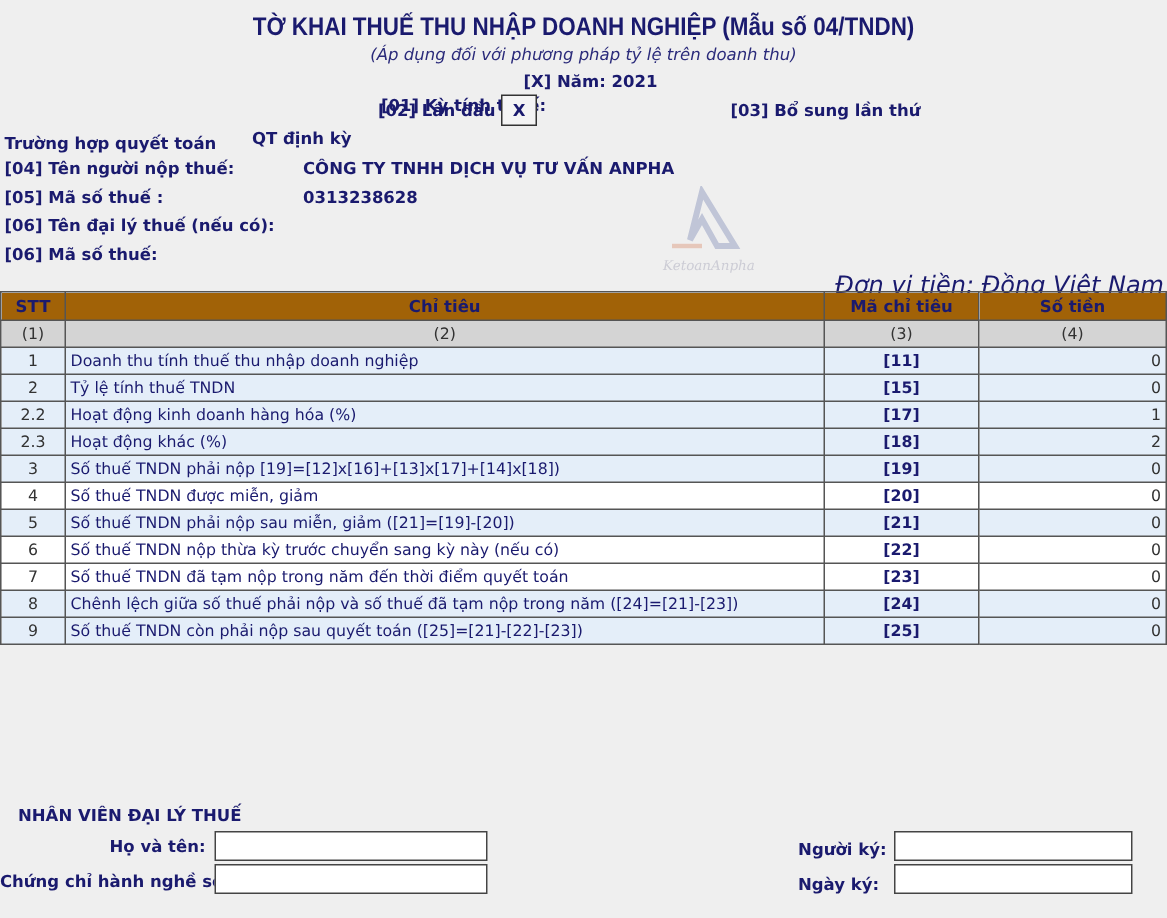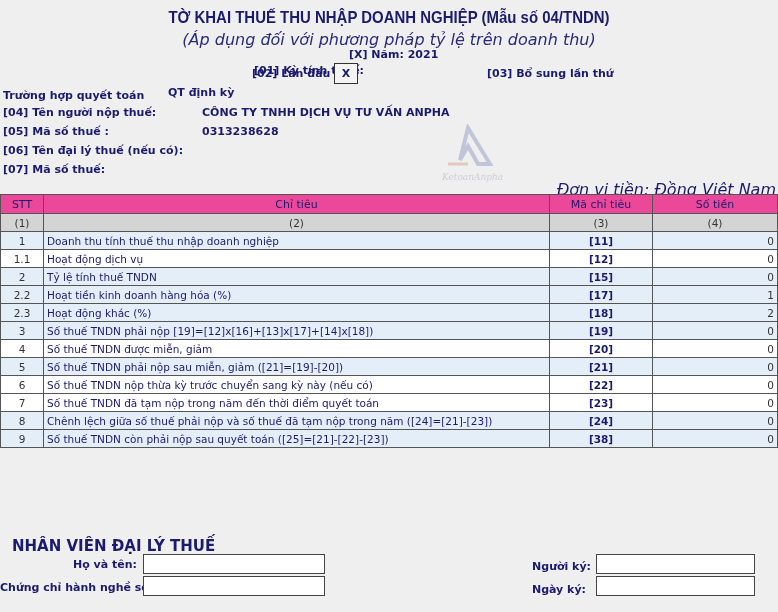--- a/index.html
+++ b/index.html
@@ -12,53 +12,53 @@
   }
   .abs { position: absolute; white-space: nowrap; }
   .title {
     left: 0; width: 778px; top: 8px; text-align: center;
     font-family: "Liberation Sans", sans-serif;
     font-weight: bold; font-size: 17px; color: #1a1a6e;
     transform: scaleX(0.88); transform-origin: 389px 0;
   }
   .subtitle {
     left: 0; width: 778px; top: 30px; text-align: center;
-    font-style: italic; font-size: 16px; color: #2a2a7a;
+    font-style: italic; font-size: 11px; color: #2a2a7a;
   }
   .lbl-bold { font-weight: bold; font-size: 11px; color: #1a1a6e; }
   .xbox {
     position: absolute; left: 334px; top: 63px; width: 22px; height: 19px;
     border: 1px solid #333; background: #f4f4f4;
     font-weight: bold; font-size: 11px; text-align: center; line-height: 19px; color: #1a1a6e;
   }
   .watermark { position: absolute; left: 438px; top: 124px; width: 70px; height: 60px; opacity: 0.55; }
   .unit {
     right: 2px; top: 180px; font-style: italic; font-size: 16px; color: #1a1a6e;
   }
   table.grid {
     position: absolute; left: 0; top: 194px; width: 777px;
     border-collapse: collapse; table-layout: fixed;
     font-size: 10.5px;
   }
   table.grid td, table.grid th {
     border: 1px solid #555; height: 17px; padding: 0 3px; overflow: hidden; white-space: nowrap;
   }
-  table.grid th { background: #ec4899; color: #1a1a6e; font-weight: normal; font-size: 11px; height: 18px; }
+  table.grid th { background: #a16207; color: #1a1a6e; font-weight: bold; font-size: 11px; height: 18px; }
   table.grid tr.colnum td { background: #d4d4d4; text-align: center; color: #333; height: 17px; }
   td.stt { text-align: center; color: #333; }
   td.desc { color: #1a1a6e; }
   td.code { text-align: center; font-weight: bold; color: #1a1a6e; }
   td.amount { text-align: right; color: #333; }
   tr.tint td { background: #e4eef9; }
   tr.plain td { background: #ffffff; }
   .dd {
     float: right; width: 14px; height: 14px; margin-right: -2px; margin-top: 1px;
     background: #e8e8e8; border-left: 1px solid #bbb; text-align: center; line-height: 14px; font-size: 8px; color: #000;
   }
-  .section-title { left: 12px; top: 537px; font-weight: bold; font-size: 15px; color: #1a1a6e; }
+  .section-title { left: 12px; top: 537px; font-weight: bold; font-size: 11px; color: #1a1a6e; }
   .field-label { font-weight: bold; font-size: 11px; color: #1a1a6e; text-align: right; }
   .field-box {
     position: absolute; background: #fff; border: 1px solid #444; height: 18px;
   }
 </style>
 </head>
 <body>
 
 <div class="abs title">TỜ KHAI THUẾ THU NHẬP DOANH NGHIỆP (Mẫu số 04/TNDN)</div>
 <div class="abs subtitle">(Áp dụng đối với phương pháp tỷ lệ trên doanh thu)</div>
@@ -73,21 +73,21 @@
 <div class="abs lbl-bold" style="left:3px; top:89px;">Trường hợp quyết toán</div>
 <div class="abs lbl-bold" style="left:168px; top:86px;">QT định kỳ</div>
 
 <div class="abs lbl-bold" style="left:3px; top:106px;">[04] Tên người nộp thuế:</div>
 <div class="abs lbl-bold" style="left:202px; top:106px;">CÔNG TY TNHH DỊCH VỤ TƯ VẤN ANPHA</div>
 
 <div class="abs lbl-bold" style="left:3px; top:125px;">[05] Mã số thuế :</div>
 <div class="abs lbl-bold" style="left:202px; top:125px;">0313238628</div>
 
 <div class="abs lbl-bold" style="left:3px; top:144px;">[06] Tên đại lý thuế (nếu có):</div>
-<div class="abs lbl-bold" style="left:3px; top:163px;">[07] Mã số thuế:</div>
+<div class="abs lbl-bold" style="left:3px; top:163px;">[06] Mã số thuế:</div>
 
 <div class="watermark">
   <svg width="70" height="60" viewBox="0 0 70 60">
     <polygon points="30,4 52,40 40,40 30,22 22,36" fill="none" stroke="#9aa3c4" stroke-width="4"></polygon>
     <line x1="10" y1="40" x2="30" y2="40" stroke="#e0a890" stroke-width="3"></line>
     <text x="4" y="56" font-size="9" font-style="italic" fill="#b0b0c0" font-family="DejaVu Serif, serif">KetoanAnpha</text>
   </svg>
 </div>
 
 <div class="abs unit">Đơn vị tiền: Đồng Việt Nam</div>
@@ -113,35 +113,29 @@
       <td>(4)</td>
     </tr>
   </thead>
   <tbody>
     <tr class="tint">
       <td class="stt">1</td>
       <td class="desc">Doanh thu tính thuế thu nhập doanh nghiệp</td>
       <td class="code">[11]</td>
       <td class="amount">0</td>
     </tr>
-    <tr class="plain">
-      <td class="stt">1.1</td>
-      <td class="desc">Hoạt động dịch vụ</td>
-      <td class="code">[12]</td>
-      <td class="amount">0</td>
-    </tr>
     <tr class="tint">
       <td class="stt">2</td>
       <td class="desc">Tỷ lệ tính thuế TNDN</td>
       <td class="code">[15]</td>
       <td class="amount">0</td>
     </tr>
     <tr class="tint">
       <td class="stt">2.2</td>
-      <td class="desc">Hoạt tiền kinh doanh hàng hóa (%)</td>
+      <td class="desc">Hoạt động kinh doanh hàng hóa (%)</td>
       <td class="code">[17]</td>
       <td class="amount">1</td>
     </tr>
     <tr class="tint">
       <td class="stt">2.3</td>
       <td class="desc">Hoạt động khác (%)</td>
       <td class="code">[18]</td>
       <td class="amount">2</td>
     </tr>
     <tr class="tint">
@@ -176,21 +170,21 @@
     </tr>
     <tr class="tint">
       <td class="stt">8</td>
       <td class="desc">Chênh lệch giữa số thuế phải nộp và số thuế đã tạm nộp trong năm ([24]=[21]-[23])</td>
       <td class="code">[24]</td>
       <td class="amount">0</td>
     </tr>
     <tr class="tint">
       <td class="stt">9</td>
       <td class="desc">Số thuế TNDN còn phải nộp sau quyết toán ([25]=[21]-[22]-[23])</td>
-      <td class="code">[38]</td>
+      <td class="code">[25]</td>
       <td class="amount">0</td>
     </tr>
   </tbody>
 </table>
 
 <div class="abs section-title">NHÂN VIÊN ĐẠI LÝ THUẾ</div>
 
 <div class="abs field-label" style="left:0; width:137px; top:558px;">Họ và tên:</div>
 <div class="field-box" style="left:143px; top:554px; width:180px;"></div>
 

